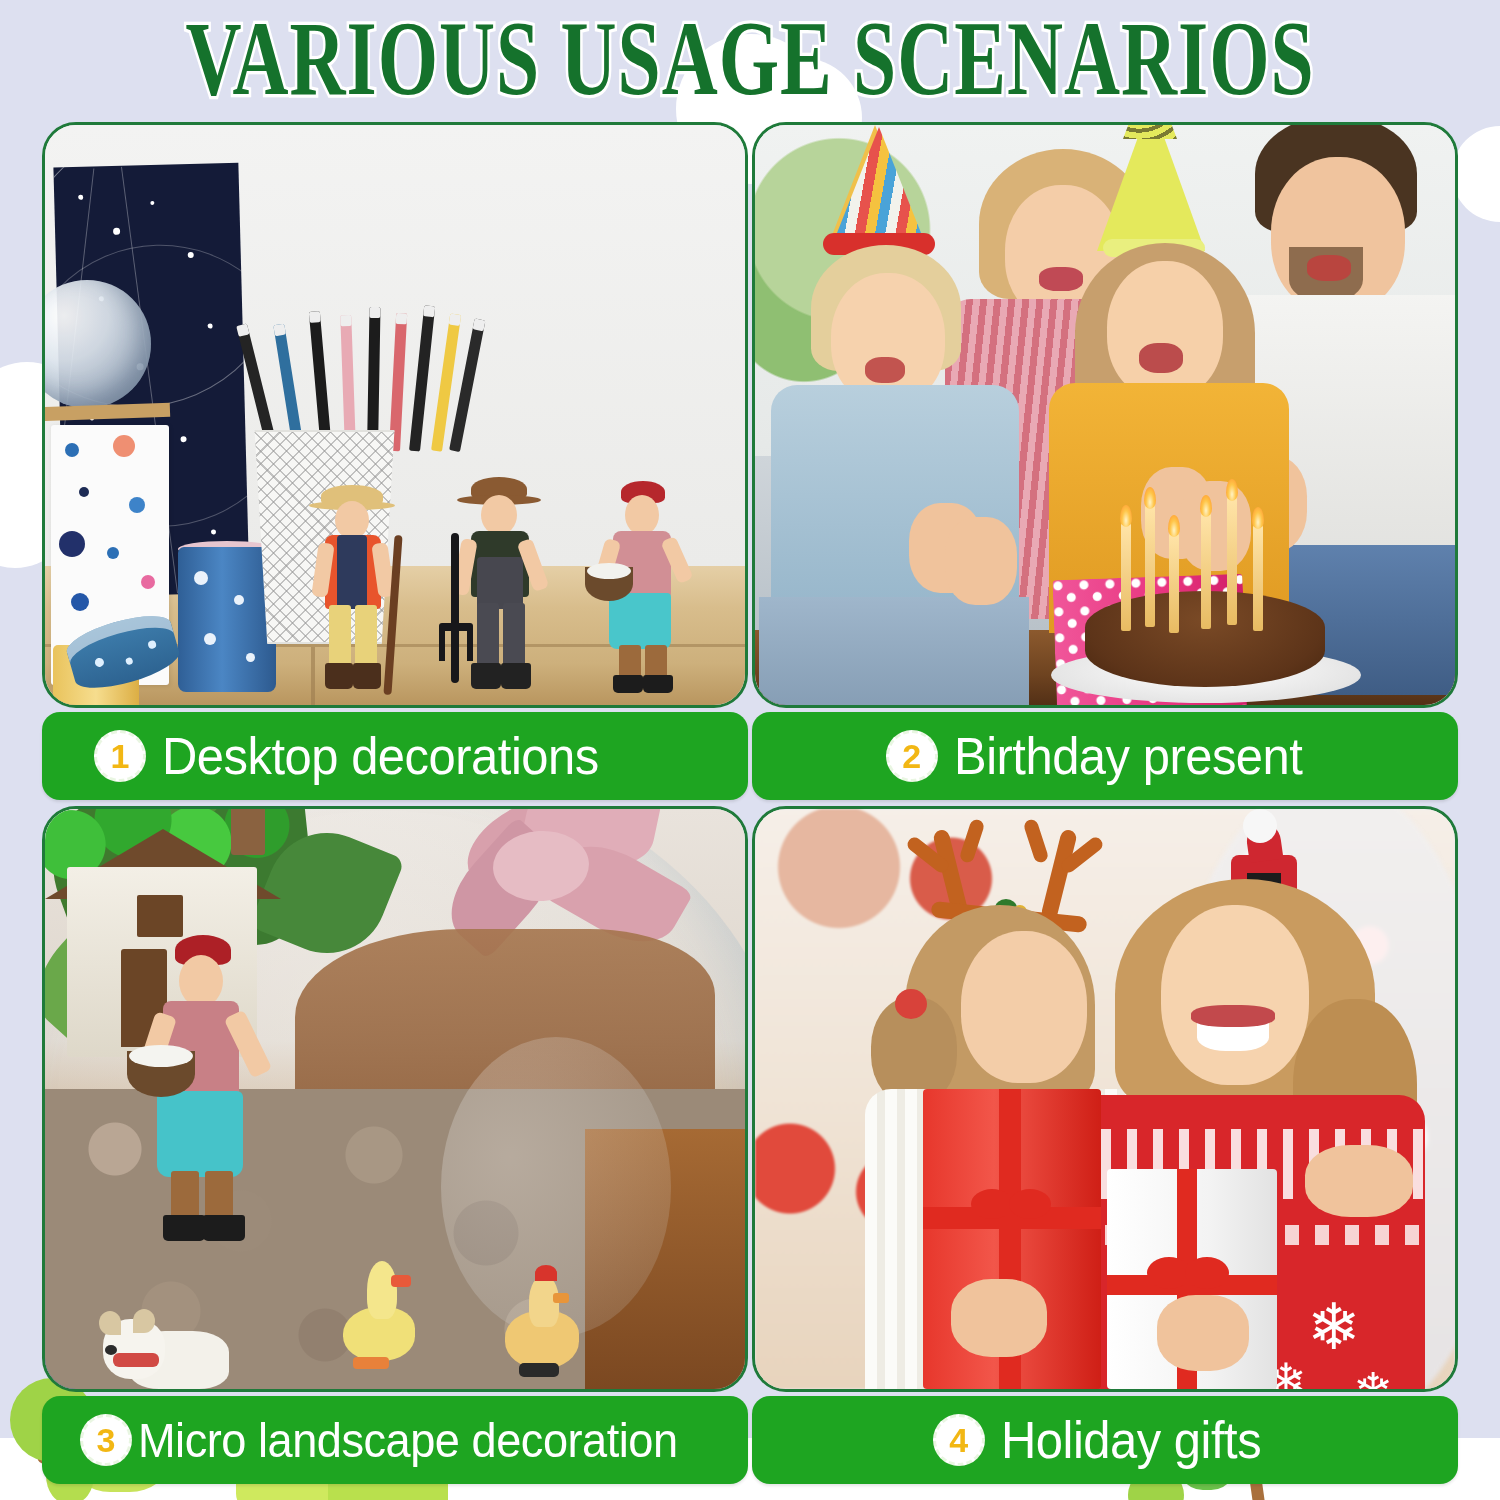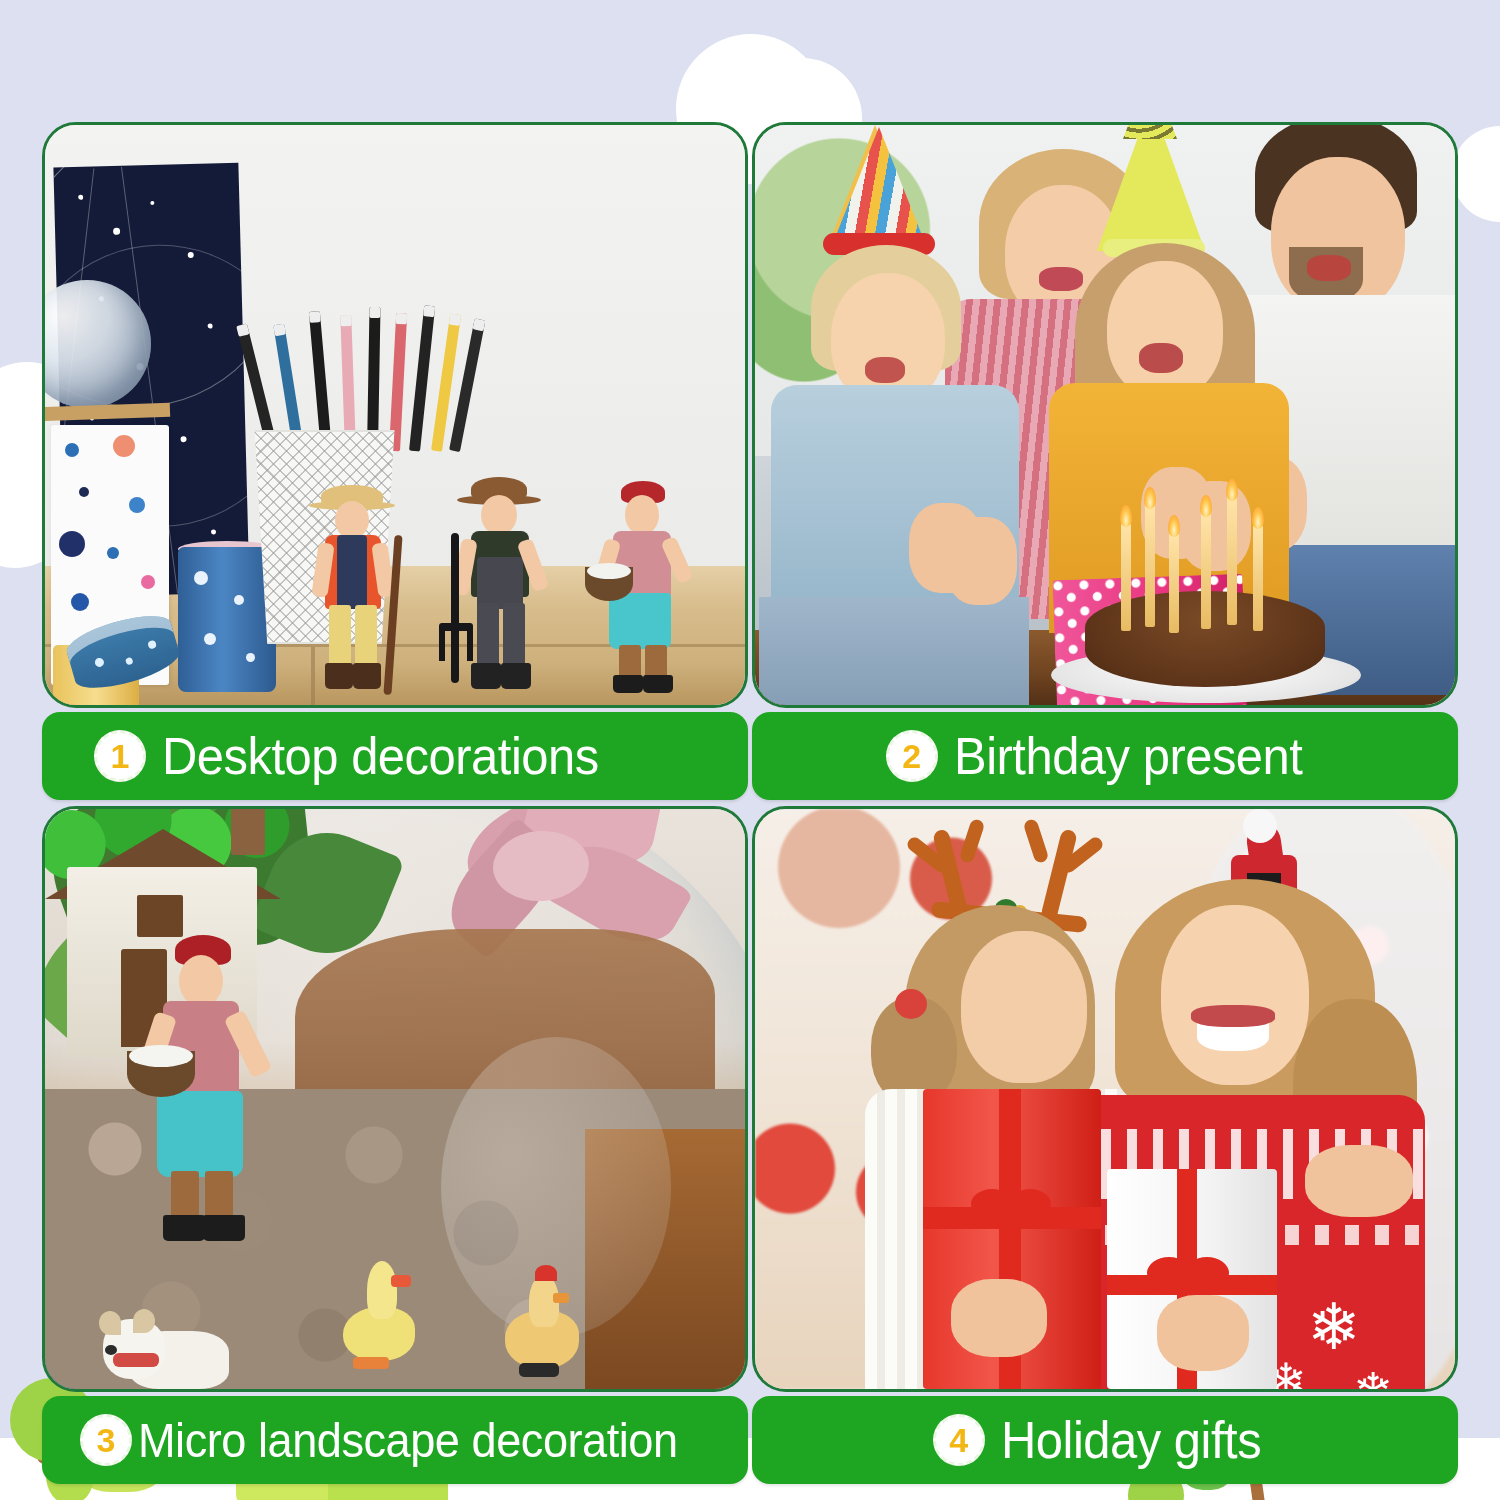--- a/index.html
+++ b/index.html
@@ -426,20 +426,23 @@
 
   <div class="tree" style="left:1128px; bottom:-18px; width:260px; height:120px;">
     <div class="trunk" style="left:120px; bottom:0; width:12px; height:100px; transform:rotate(-8deg);"></div>
     <div class="trunk" style="left:146px; bottom:44px; width:9px; height:58px; transform:rotate(-40deg);"></div>
     <div class="leaf" style="left:44px; bottom:28px; width:70px; height:92px; background:#6cc24a; border-radius:50% 50% 44% 44%;"></div>
     <div class="leaf" style="left:168px; bottom:34px; width:76px; height:86px; background:#7ccb4e; border-radius:50% 50% 44% 44%;"></div>
     <div class="leaf" style="left:196px; bottom:56px; width:66px; height:66px; background:#56b33f; border-radius:50%;"></div>
     <div class="leaf" style="left:0; bottom:-4px; width:56px; height:54px; background:#9fd347; border-radius:50%;"></div>
   </div>
 
+  <div id="title-wrap">
+    <div id="page-title">VARIOUS USAGE SCENARIOS</div>
+  </div>
 
   <div id="grid">
 
     <div class="scenario-card">
       <div class="photo-frame">
         <div class="ph p1-wall"></div>
         <div class="ph p1-desk"></div>
         <div class="ph p1-desk-line"></div>
         <div class="ph p1-desk-seam"></div>
 

